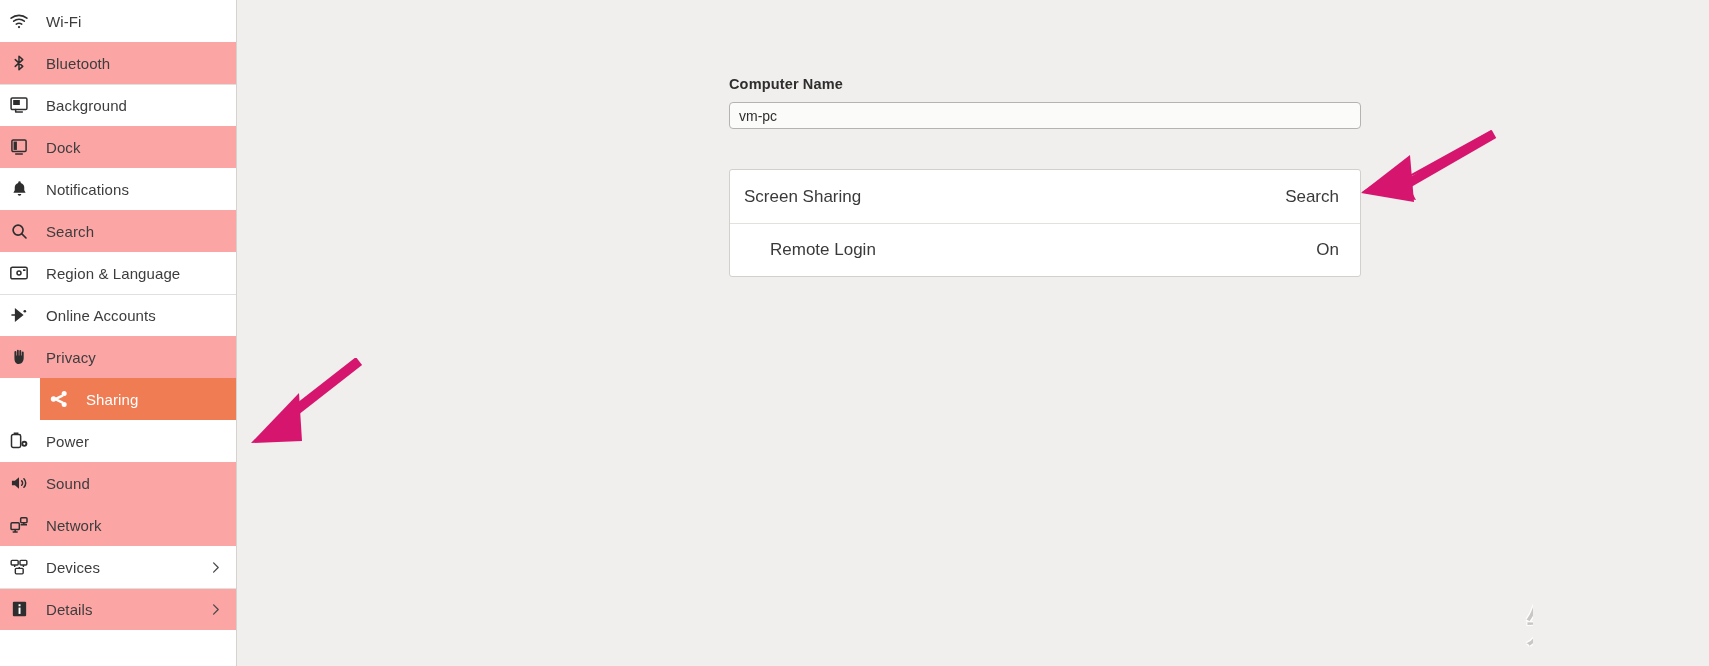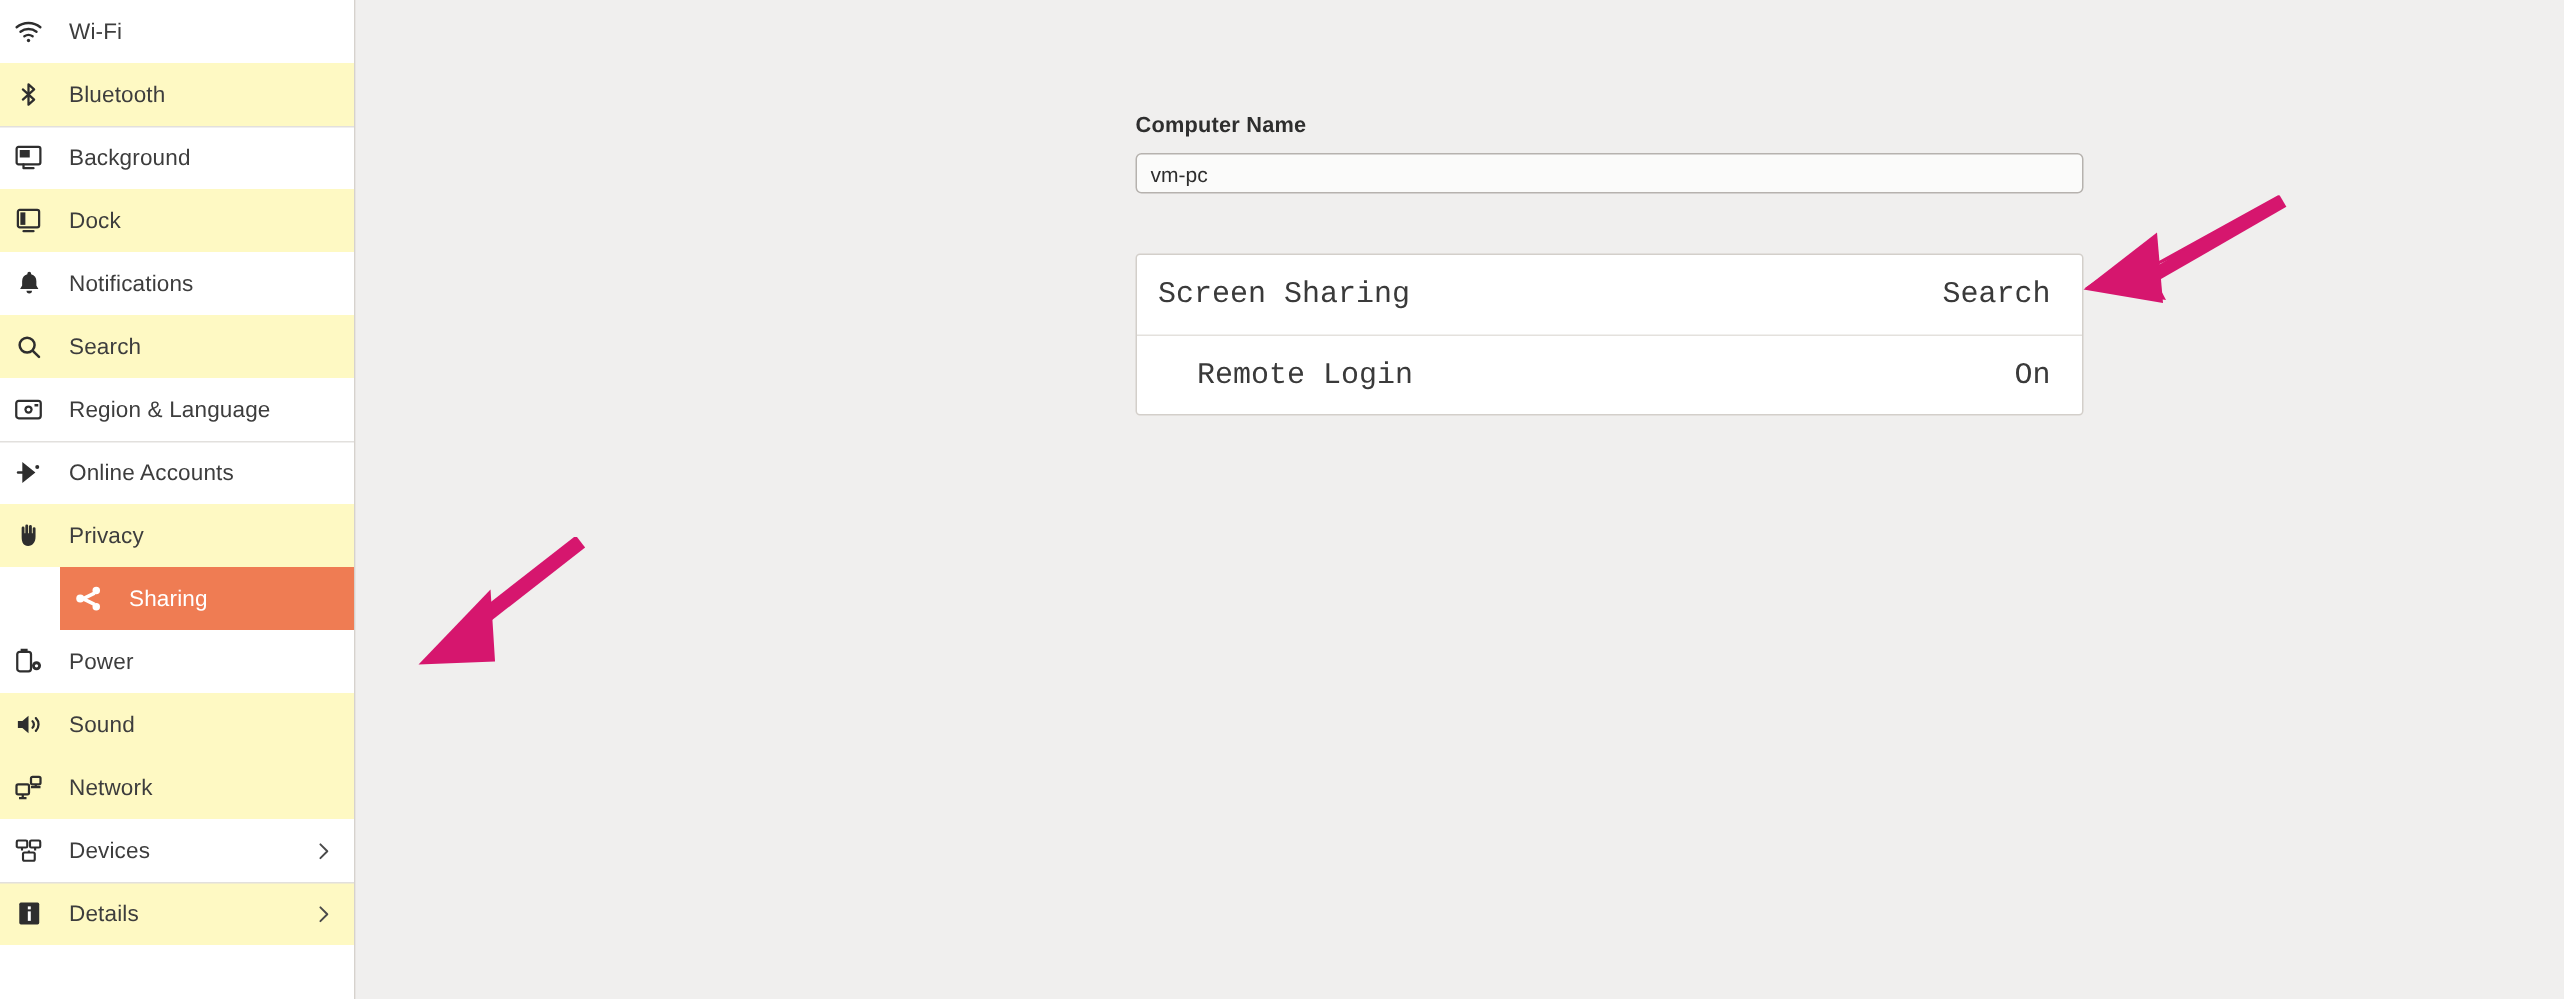--- a/index.html
+++ b/index.html
@@ -12,21 +12,20 @@
     overflow: hidden;
     background: #f0efee;
     font-family: "Liberation Sans", "DejaVu Sans", sans-serif;
     -webkit-font-smoothing: antialiased;
   }
   #app {
     position: relative;
     width: 1533px;
     height: 666px;
     display: flex;
-    gap: 28px;
   }
 
   
   #sidebar {
     position: relative;
     width: 237px;
     height: 666px;
     background: #ffffff;
     border-right: 1px solid #d6d2cd;
     box-sizing: border-box;
@@ -39,21 +38,21 @@
     align-items: center;
     height: 42px;
     padding: 0 14px 0 8px;
     box-sizing: border-box;
     background: #ffffff;
     color: #3d3d3d;
     font-size: 15px;
     letter-spacing: 0.1px;
   }
   .nav-item.alt {
-    background: #fef9c3;
+    background: #fca5a5;
     justify-content: space-between;
   }
   .nav-item.selected {
     background: #ef7c53;
     color: #ffffff;
     margin-left: 40px;
   }
   .nav-item.sep-top::before {
     content: "";
     position: absolute;
@@ -135,23 +134,22 @@
     box-sizing: border-box;
     overflow: hidden;
   }
   .card-row {
     display: flex;
     align-items: center;
     justify-content: space-between;
     height: 53px;
     padding: 0 21px 0 14px;
     box-sizing: border-box;
-    font-size: 20px;
+    font-size: 17px;
     color: #3a3a3a;
-    font-family: Liberation Mono, monospace;
   }
   .card-row + .card-row {
     border-top: 1px solid #e4e1dd;
     padding-left: 40px;
   }
   .card-row-value {
     color: #3a3a3a;
   }
 
   

